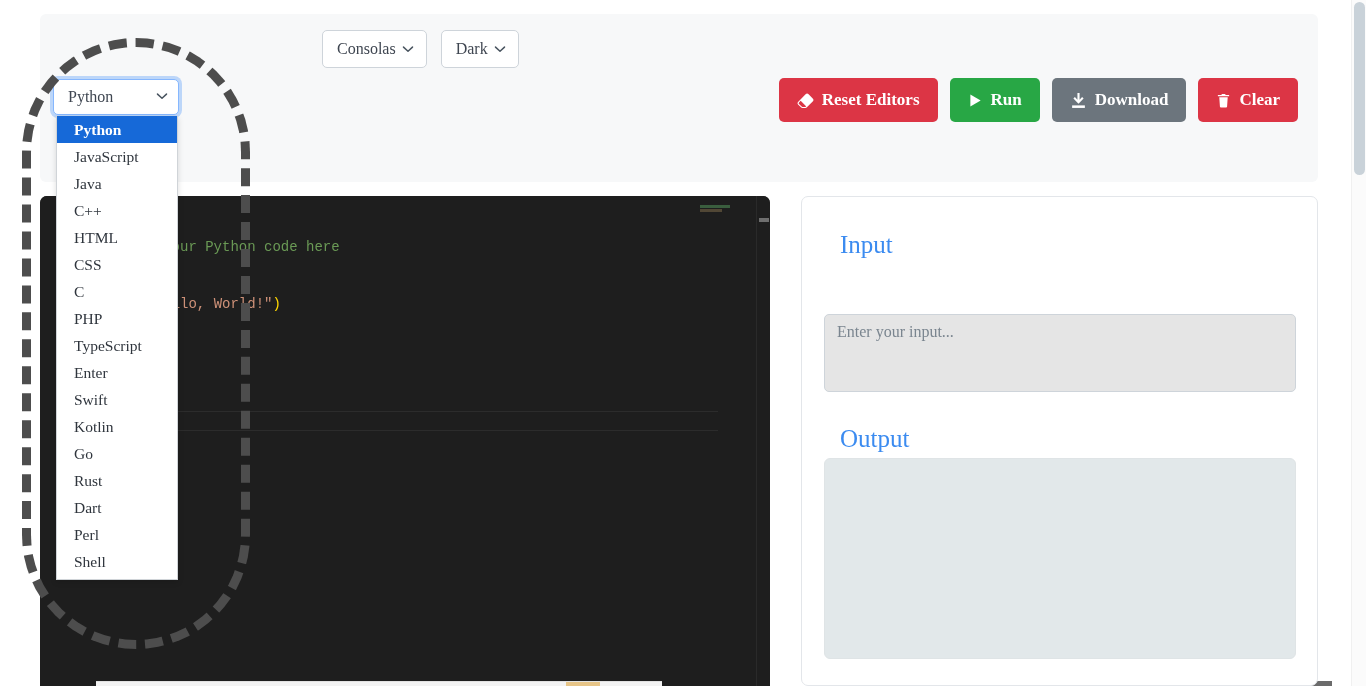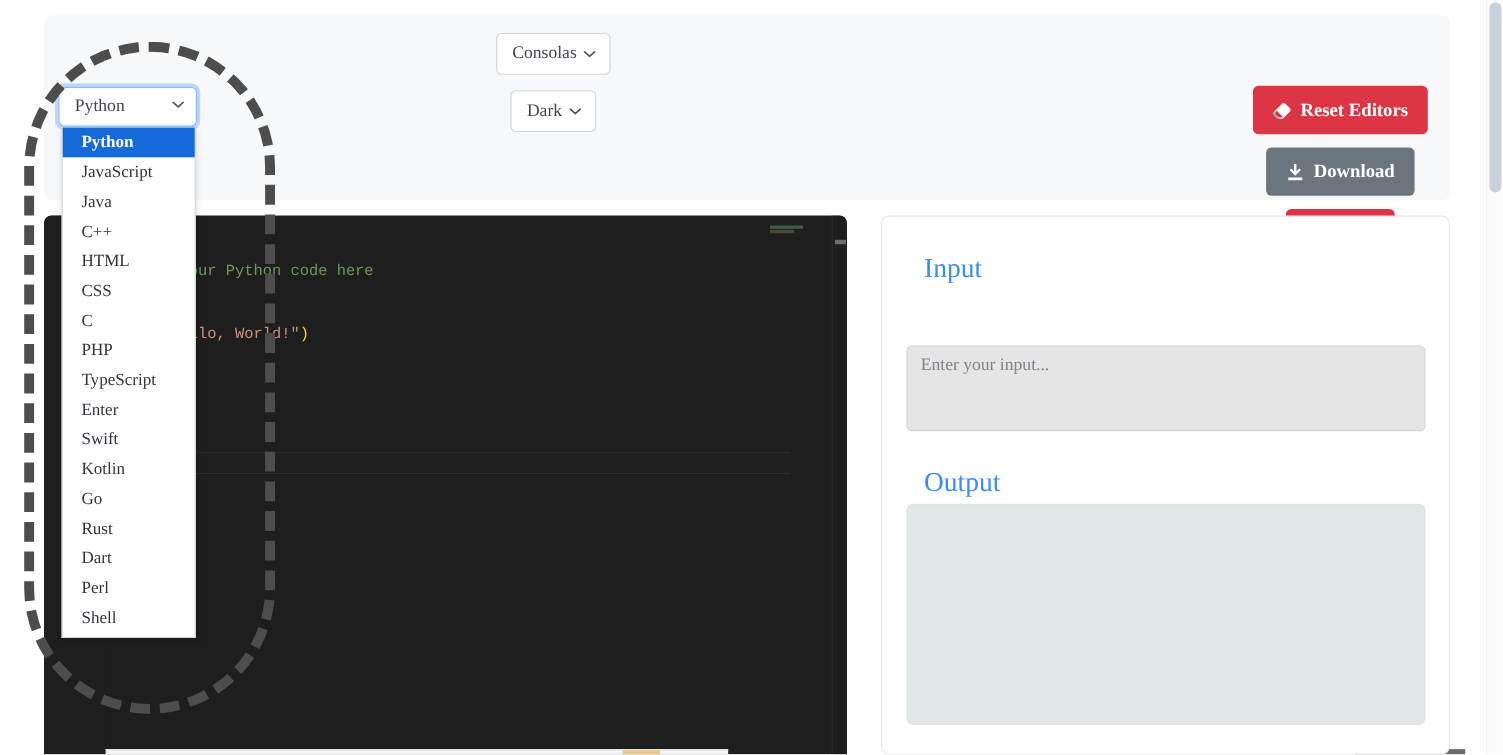--- a/index.html
+++ b/index.html
@@ -36,21 +36,21 @@
     position: absolute;
     left: 40px; top: 14px;
     width: 1278px; height: 168px;
     background: #f7f8f9;
     border-radius: 6px;
   }
   .select-col {
     position: absolute;
     left: 282px; top: 16px;
     width: 362px;
-    display: flex; flex-direction: column; gap: 14px; align-items: center;
+    display: flex; flex-direction: row; gap: 14px; align-items: center;
   }
   .form-select {
     position: relative;
     height: 38px;
     background: #ffffff;
     border: 1px solid #ced4da;
     border-radius: 5px;
     display: flex; align-items: center;
     padding: 0 30px 0 14px;
     font-size: 16px;
@@ -107,21 +107,21 @@
   .option-item.selected {
     background: #1669d8;
     color: #ffffff;
     font-weight: bold;
   }
 
   
   .btn-row {
     position: absolute;
     right: 20px; top: 64px;
-    display: flex; gap: 12px; align-items: center; flex-direction: column;
+    display: flex; gap: 12px; align-items: center;
   }
   .btn {
     display: inline-flex; align-items: center; gap: 8px;
     height: 44px;
     padding: 0 18px;
     border: none;
     border-radius: 5px;
     color: #ffffff;
     font-size: 17px;
     font-family: "Liberation Serif", serif;
@@ -294,20 +294,28 @@
 
       <button class="btn btn-danger">
         <span>
           <svg width="17" height="17" viewBox="0 0 16 16" fill="#ffffff">
               <path d="M8.086 2.207a2 2 0 0 1 2.828 0l3.879 3.879a2 2 0 0 1 0 2.828l-5.5 5.5A2 2 0 0 1 7.879 15H5.12a2 2 0 0 1-1.414-.586l-2.5-2.5a2 2 0 0 1 0-2.828l6.879-6.879zm.66 11.34L3.453 8.254 1.914 9.793a1 1 0 0 0 0 1.414l2.5 2.5a1 1 0 0 0 .707.293H7.88a1 1 0 0 0 .707-.293l.16-.16z"></path>
             </svg>
         </span>
         <span>Reset Editors</span>
       </button>
 
+      <button class="btn btn-success">
+        <span>
+          <svg width="15" height="15" viewBox="0 0 16 16" fill="#ffffff">
+              <path d="M2.5 1.5v13l11-6.5z"></path>
+            </svg>
+        </span>
+        <span>Run</span>
+      </button>
 
       <button class="btn btn-secondary">
         <span>
           <svg width="17" height="17" viewBox="0 0 16 16" fill="#ffffff">
               <path d="M7 1h2v6.2l2.4-2.4 1.4 1.4L8 11 3.2 6.2l1.4-1.4L7 7.2V1z"></path>
               <path d="M2 12.6h12V15H2z"></path>
             </svg>
         </span>
         <span>Download</span>
       </button>

